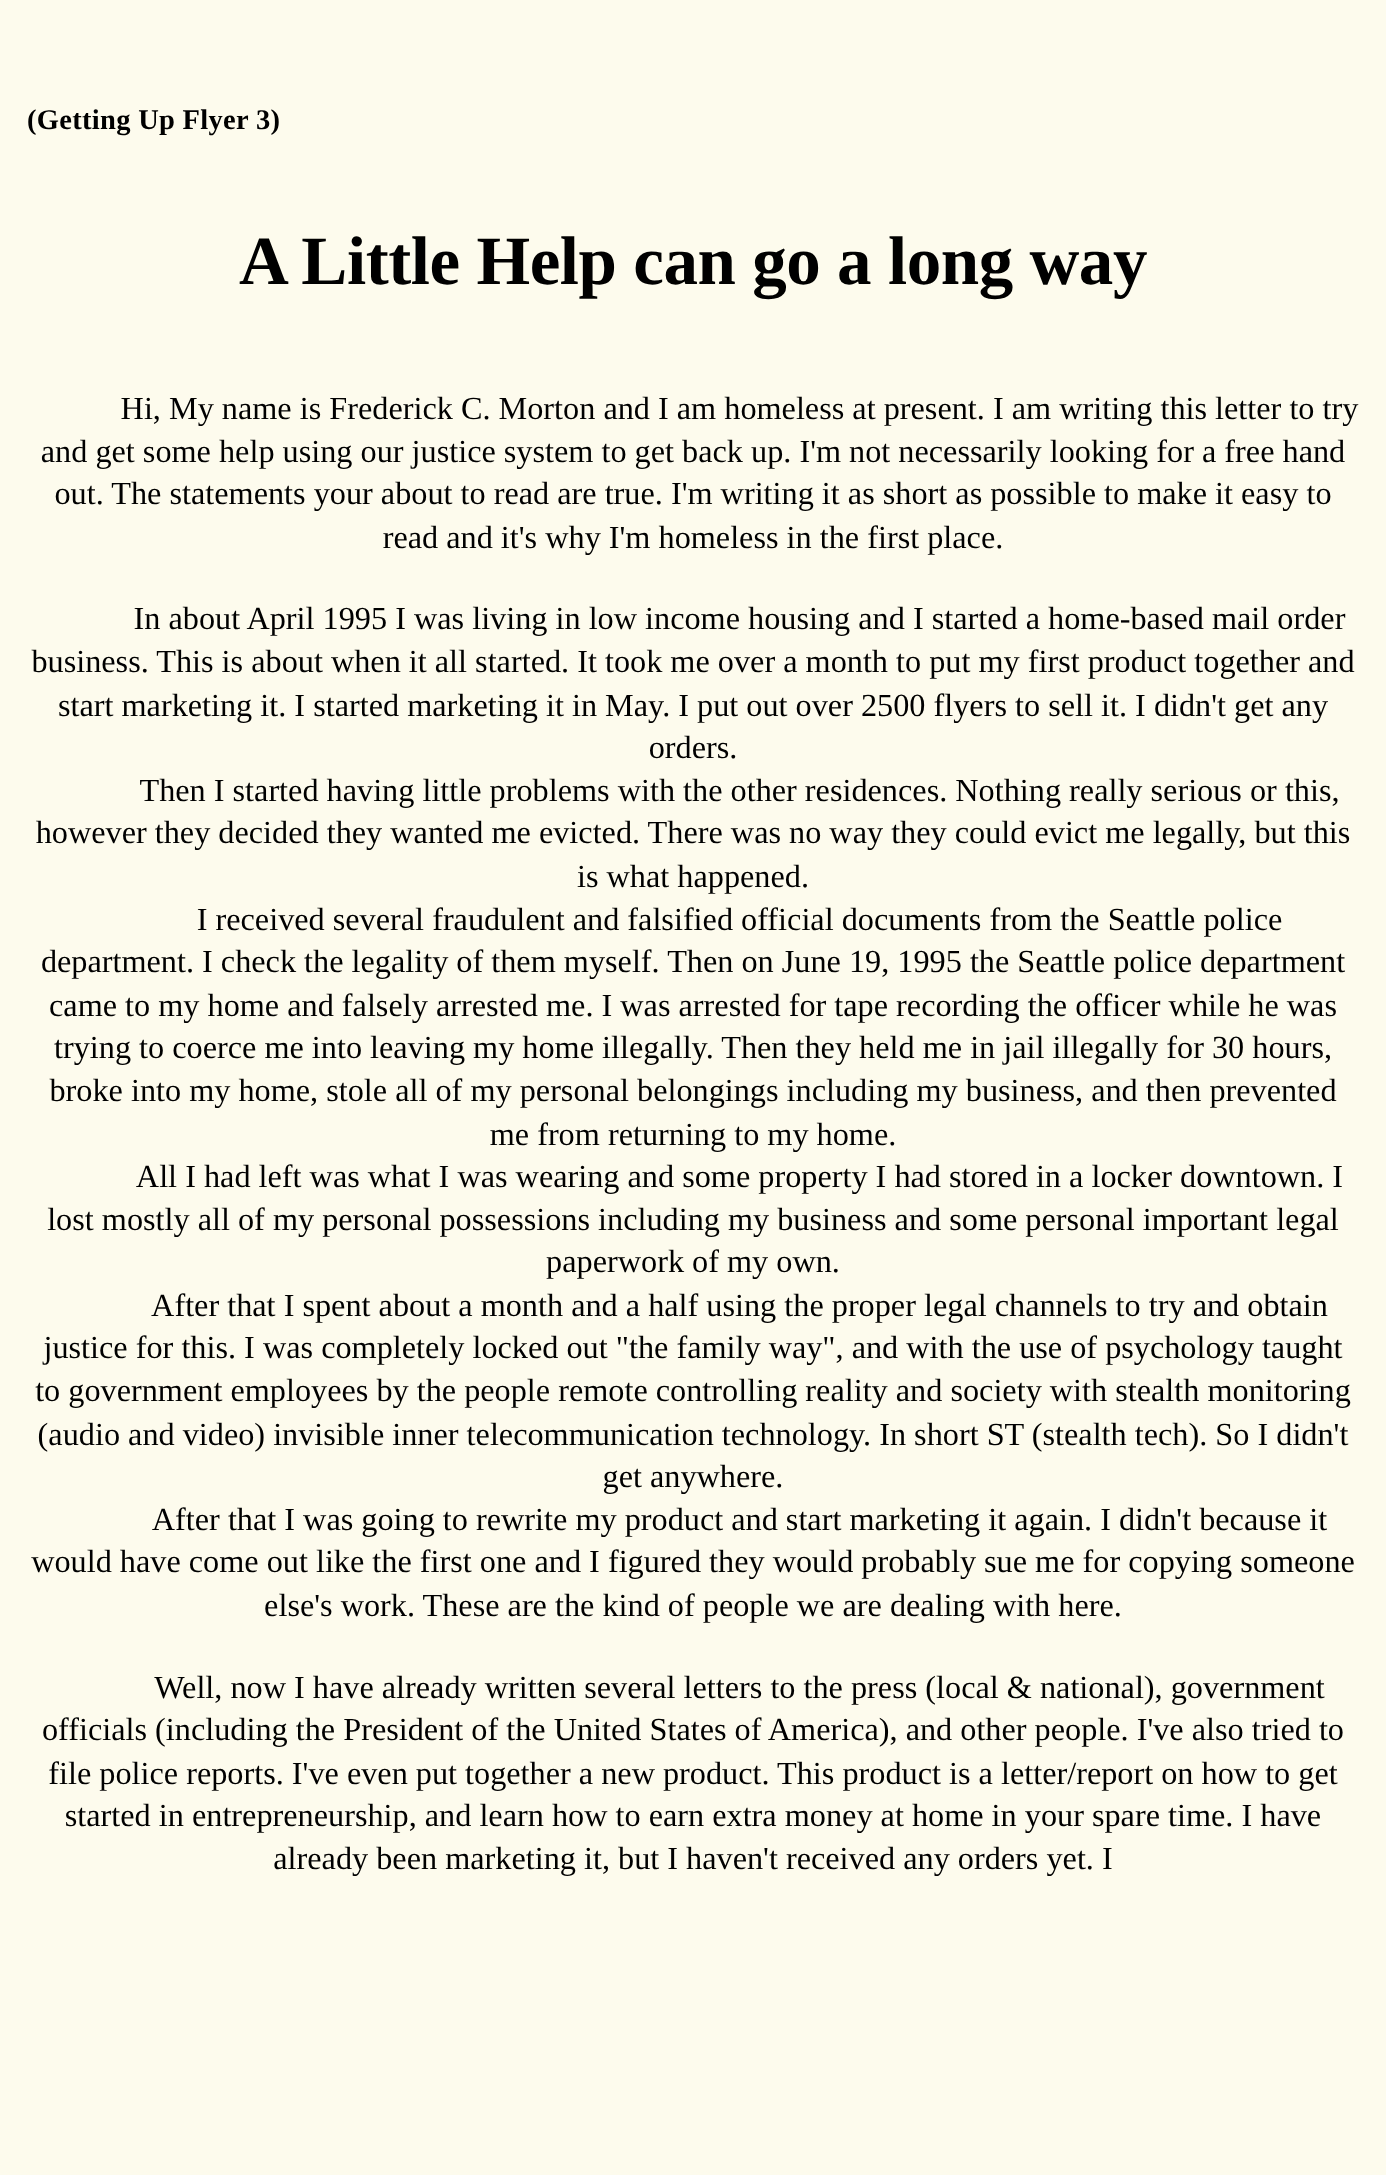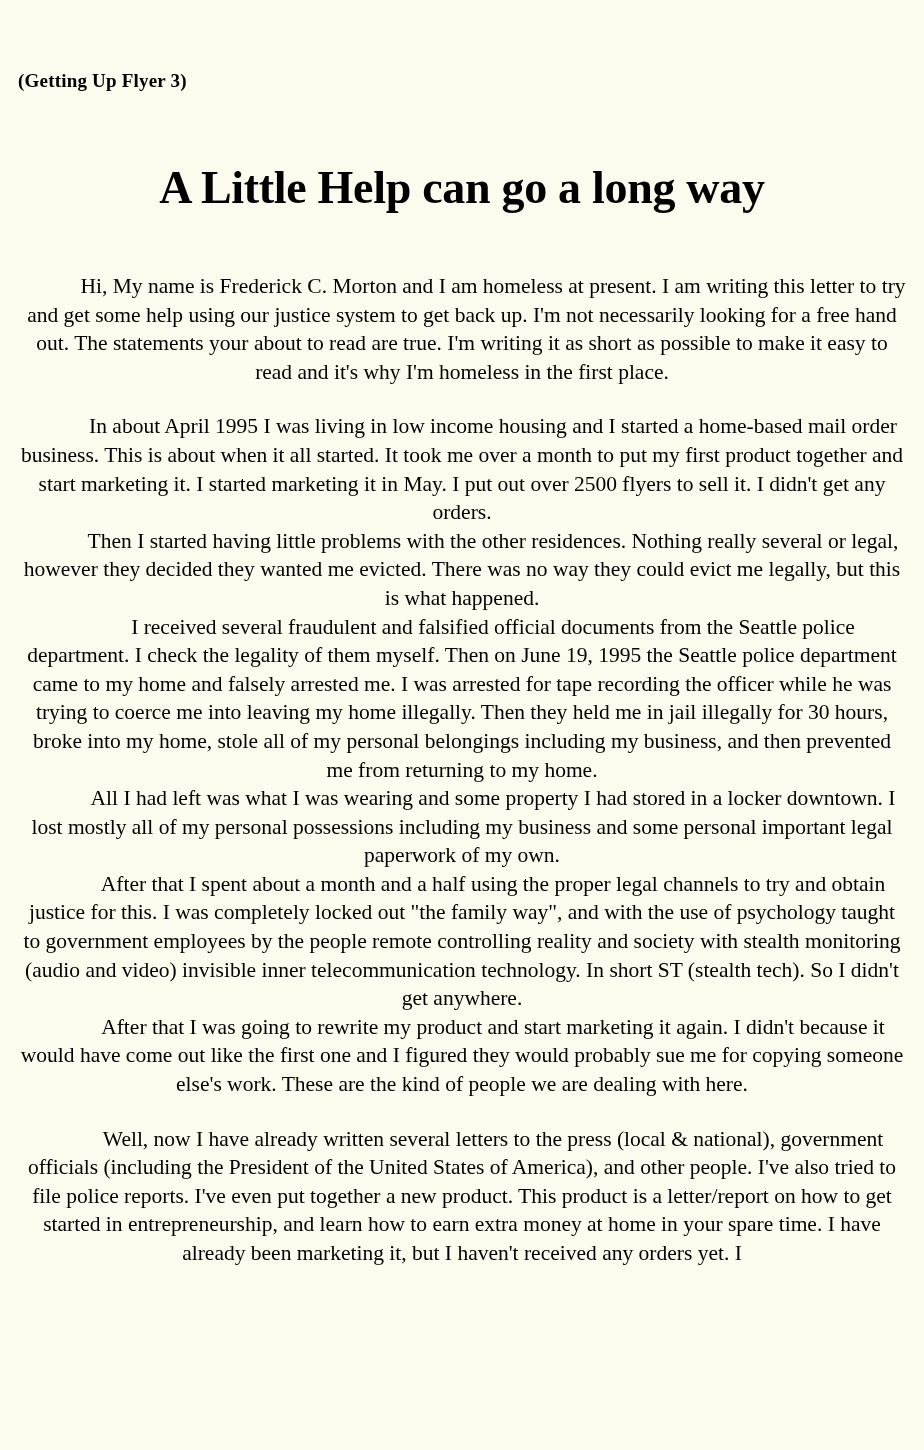--- a/index.html
+++ b/index.html
@@ -26,21 +26,21 @@
     text-align: left;
     font-weight: bold;
     font-size: 19px;
     margin-top: 70px;
     letter-spacing: 0.2px;
   }
   .doc-title {
     text-align: center;
     font-weight: bold;
     font-size: 46px;
-    margin-top: 69px;
+    margin-top: 55px;
     letter-spacing: -0.3px;
   }
   .body-copy {
     margin-top: 58px;
     font-size: 21.5px;
     line-height: 28.6px;
     text-align: center;
   }
   .para {
     margin: 0;
@@ -55,21 +55,21 @@
 
 <div class="page">
 
   <div class="flyer-tag">(Getting Up Flyer 3)</div>
 
   <h1 class="doc-title">A Little Help can go a long way</h1>
 
   <div class="body-copy">
     <p class="para">Hi, My name is Frederick C. Morton and I am homeless at present. I am writing this letter to try and get some help using our justice system to get back up. I'm not necessarily looking for a free hand out. The statements your about to read are true. I'm writing it as short as possible to make it easy to read and it's why I'm homeless in the first place.</p>
     <p class="para spaced">In about April 1995 I was living in low income housing and I started  a home-based mail order business. This is about when it all started. It took me over a month to put my first product together and start marketing it. I started marketing it in May. I put out over 2500 flyers to sell it. I didn't get any orders.</p>
-    <p class="para">Then I started having little problems with the other residences. Nothing really several or legal, however they decided they wanted me evicted. There was no way they could evict me legally, but this is what happened.</p>
+    <p class="para">Then I started having little problems with the other residences. Nothing really serious or this, however they decided they wanted me evicted. There was no way they could evict me legally, but this is what happened.</p>
     <p class="para">I received several fraudulent and falsified official documents from the Seattle police department. I check the legality of them myself. Then on June 19, 1995 the Seattle police department came to my home and falsely arrested me. I was arrested for tape recording the officer while he was trying to coerce me into leaving my home illegally. Then they held me in jail illegally for 30 hours, broke into my home, stole all of my personal belongings including my business, and then prevented me from returning to my home.</p>
     <p class="para">All I had left was what I was wearing and some property I had stored in a locker downtown. I lost mostly all of my personal possessions including my business and some personal important legal paperwork of my own.</p>
     <p class="para">After that I spent about a month and a half using the proper legal channels to try and obtain justice for this. I was completely locked out "the family way", and with the use of psychology taught to government employees by the people remote controlling reality and society with stealth monitoring (audio and video) invisible inner telecommunication technology. In short ST (stealth tech). So I didn't get anywhere.</p>
     <p class="para">After that I was going to rewrite my product and start marketing it again. I didn't because it would have come out like the first one and I figured they would probably sue me for copying someone else's work. These are the kind of people we are dealing with here.</p>
     <p class="para spaced">Well, now I have already written several letters to the press (local &amp; national), government officials (including the President of the United States of America), and other people. I've also tried to file police reports. I've even put together a new product. This product is a letter/report on how to get started in entrepreneurship, and learn how to earn extra money at home in your spare time. I have already been marketing it, but I haven't received any orders yet. I</p>
   </div>
 
 </div>
 
 </body></html>

